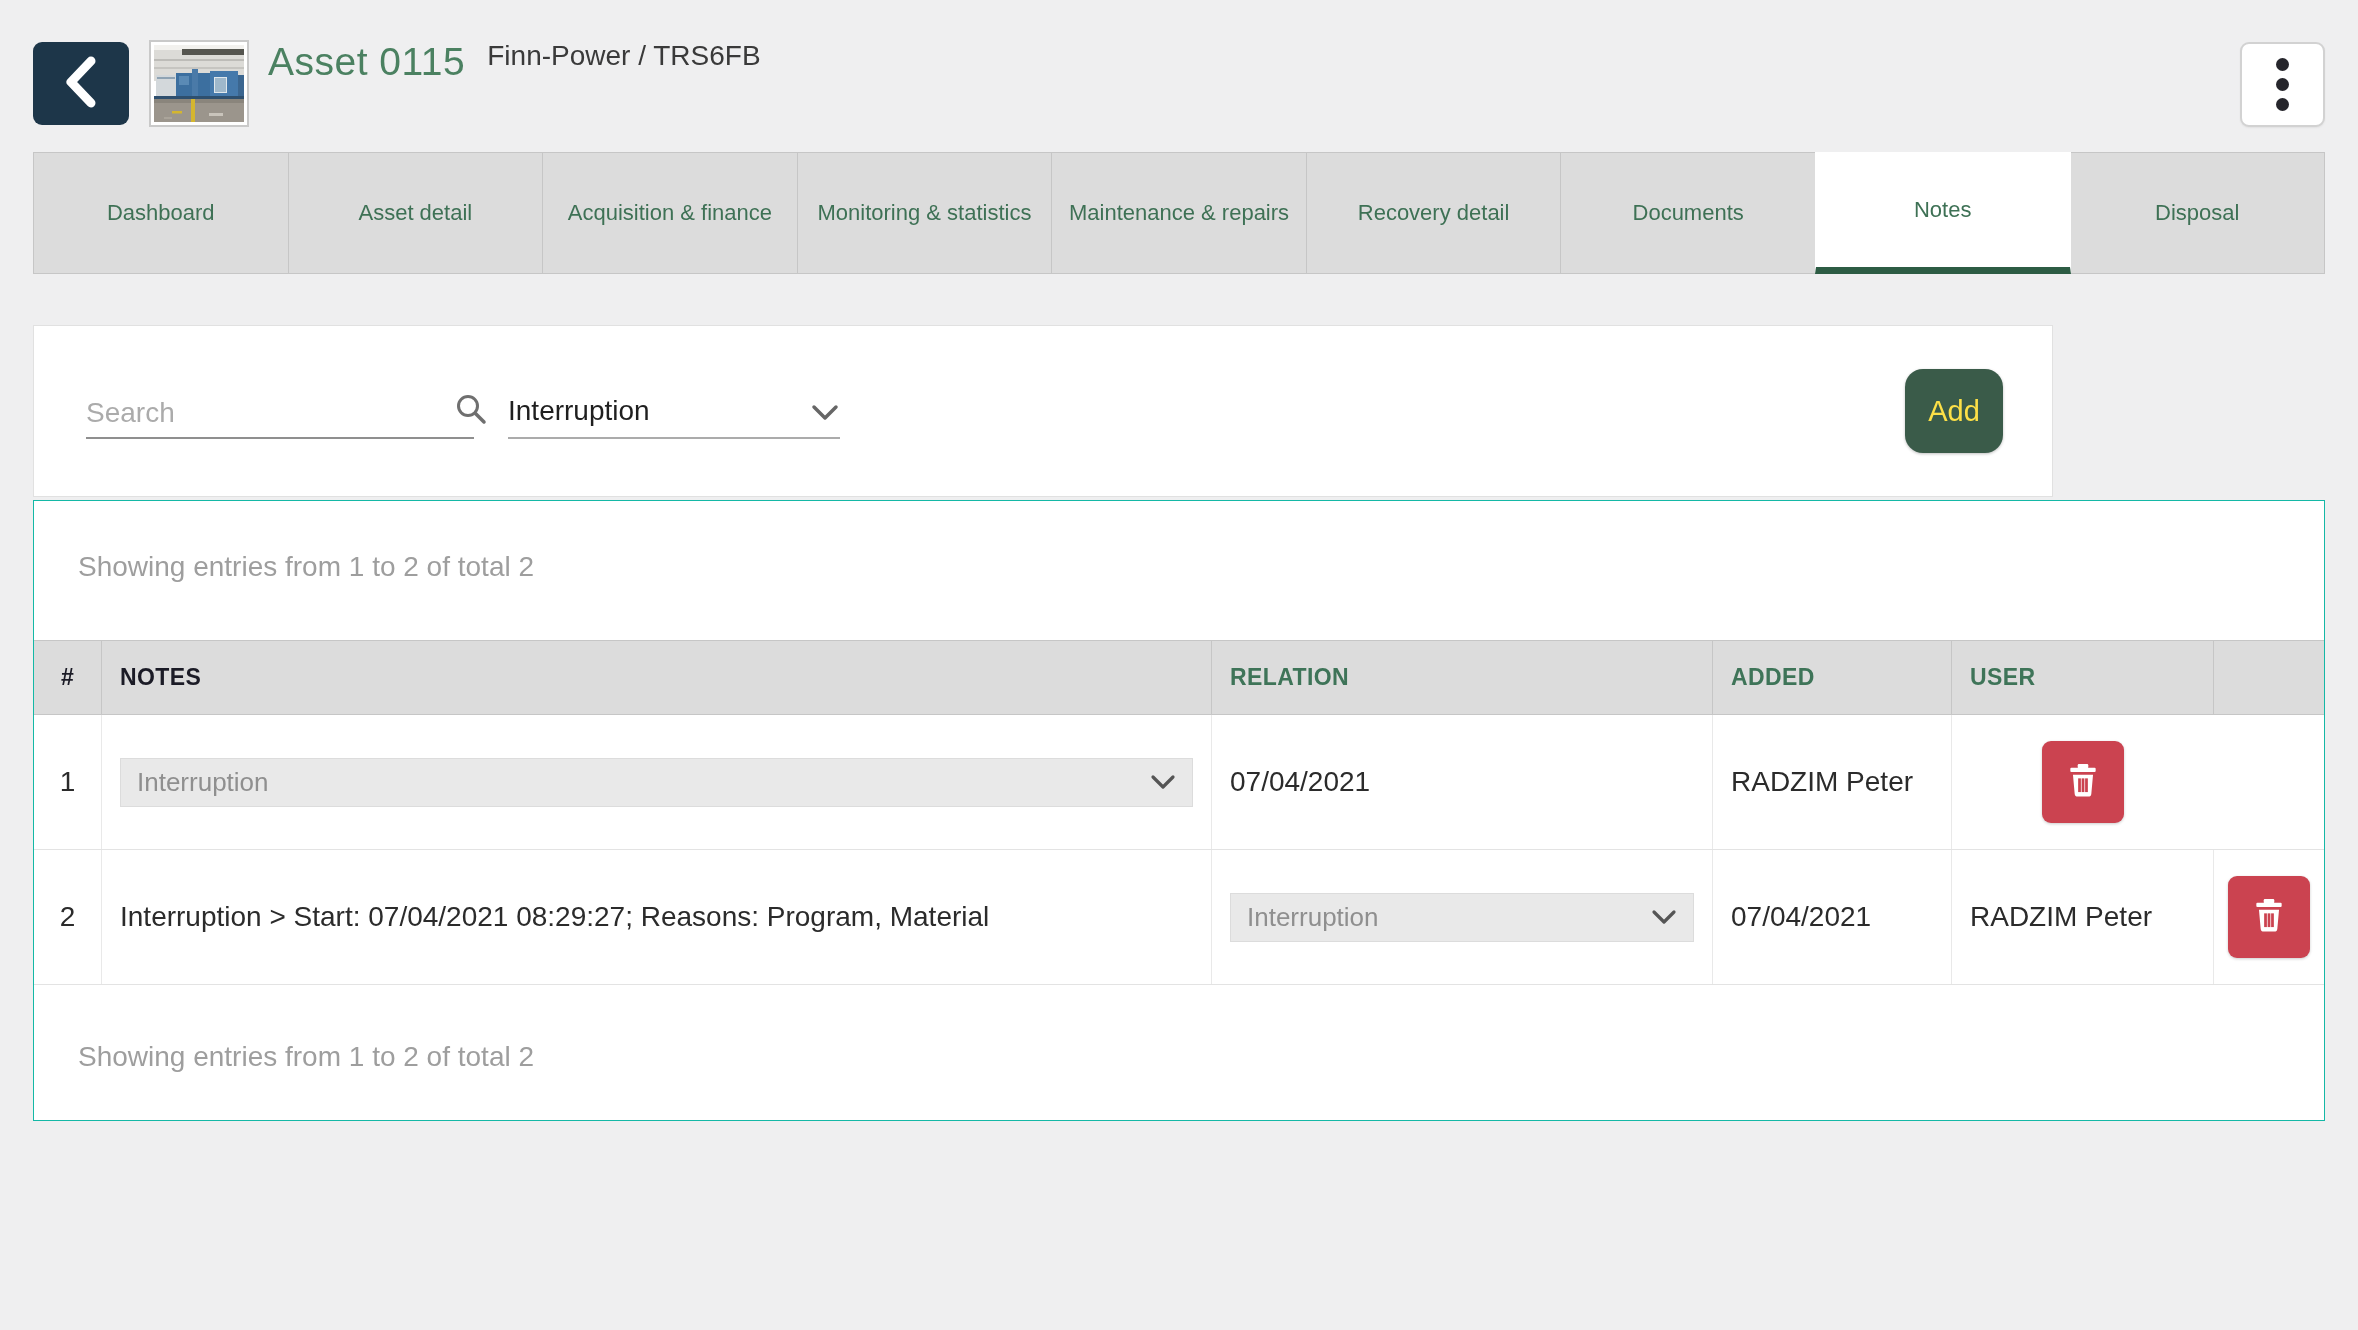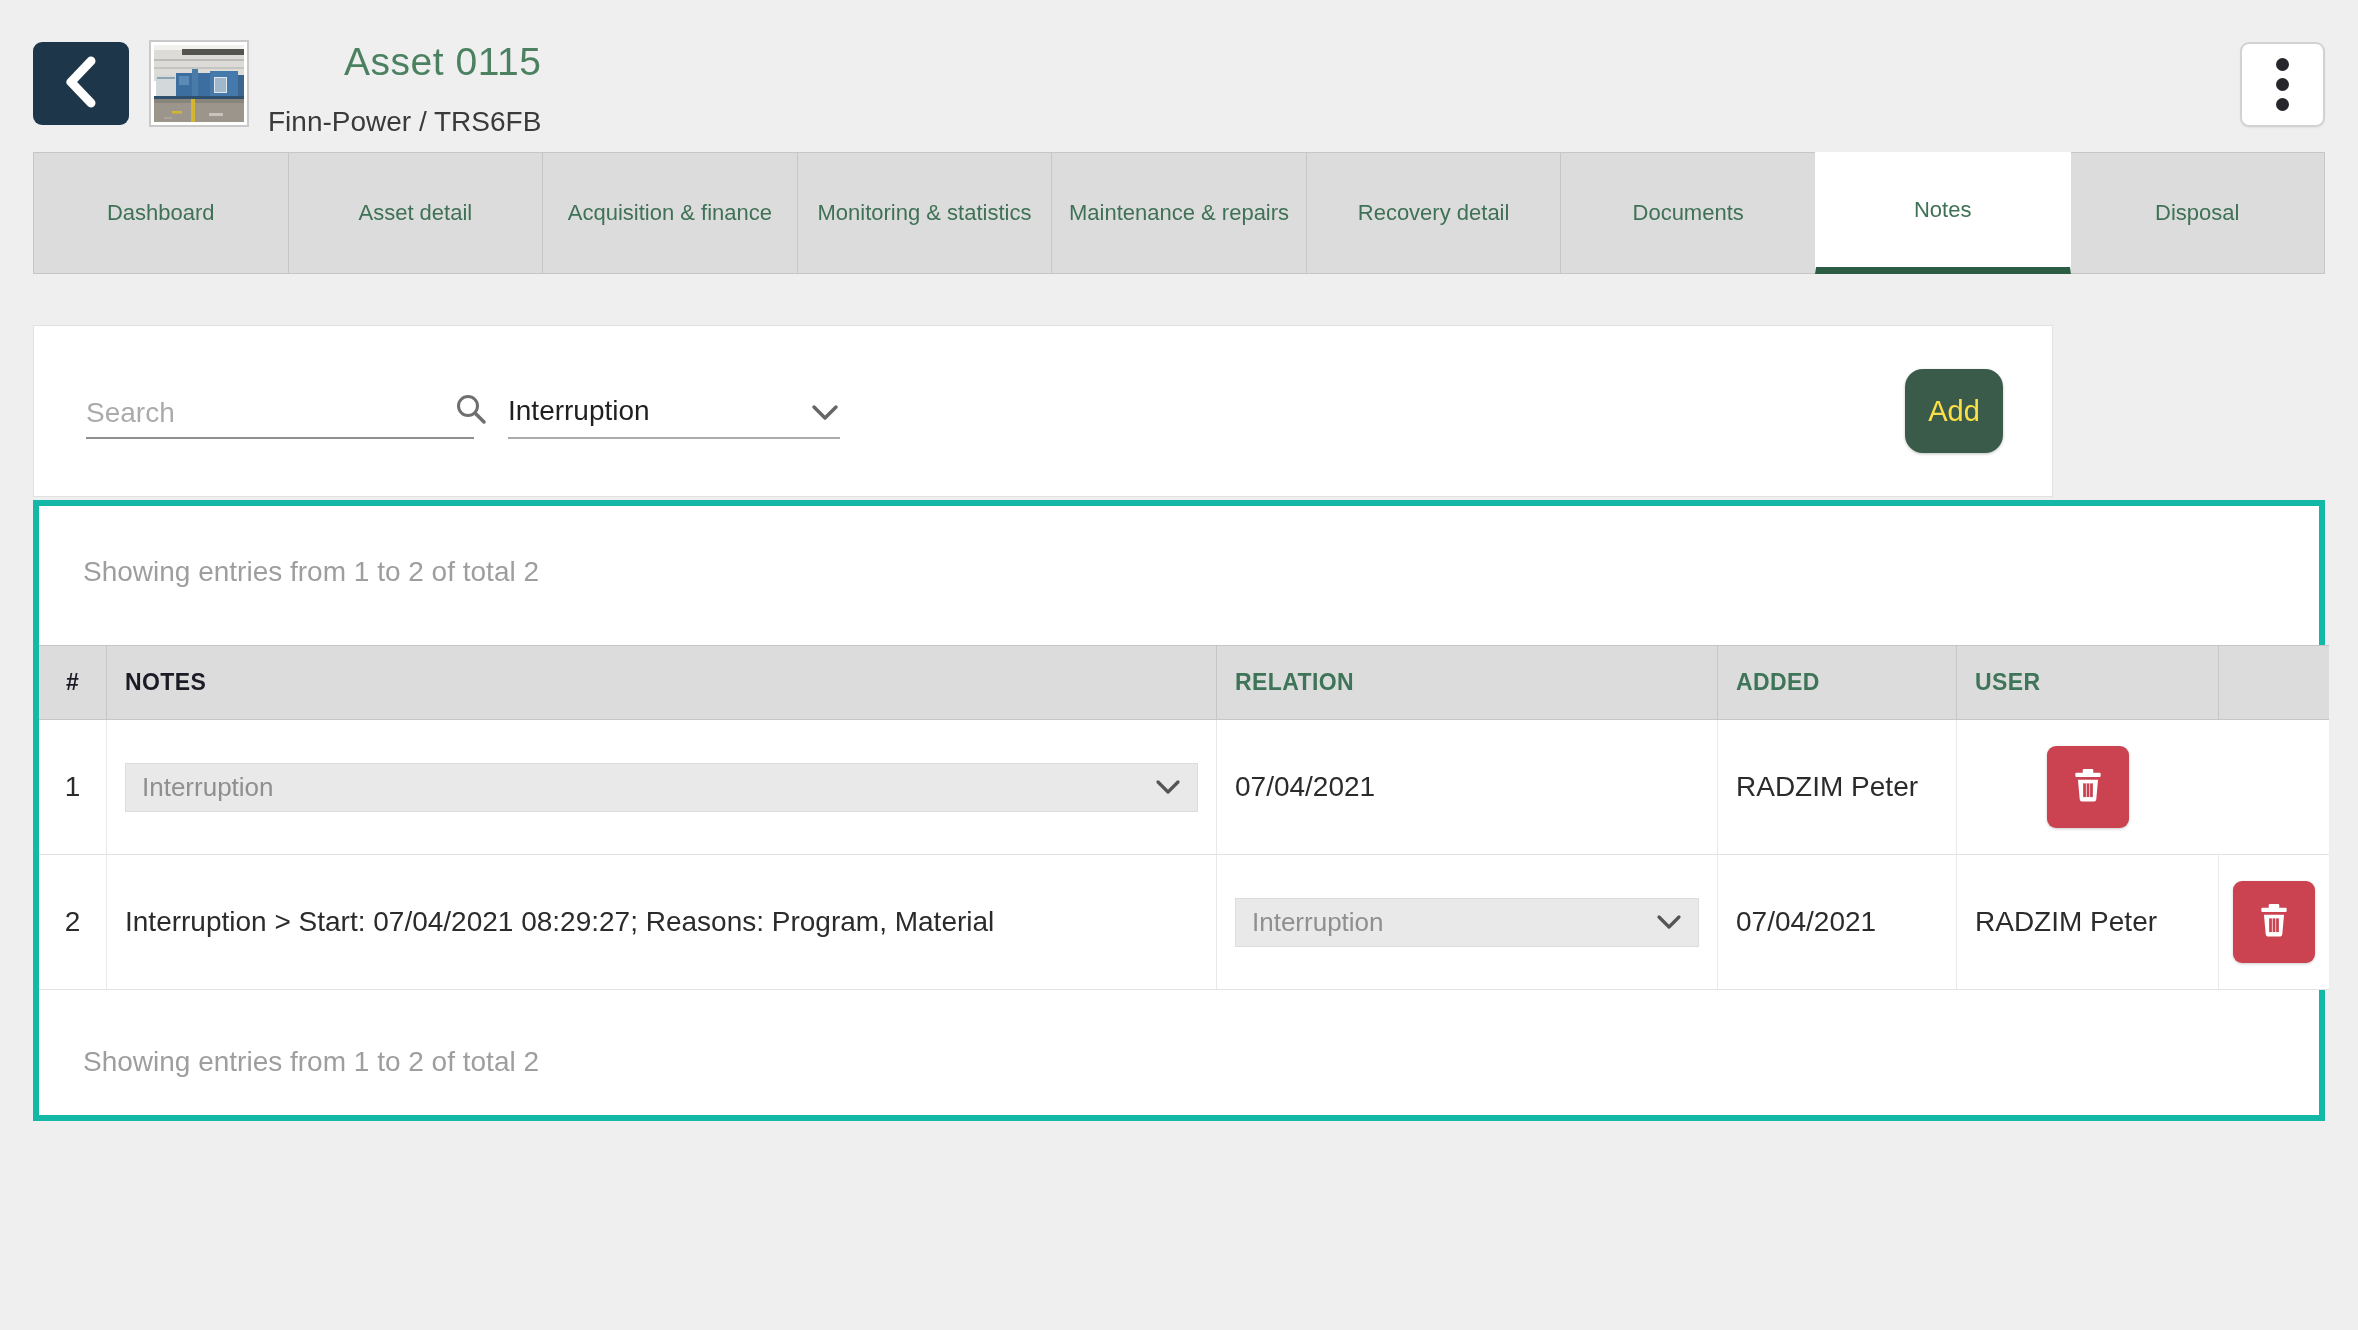--- a/index.html
+++ b/index.html
@@ -22,21 +22,21 @@
   }
   .thumb {
     position: absolute; left: 149px; top: 40px;
     width: 100px; height: 87px;
     background: #ffffff; border: 2px solid #c9c9c9;
     display: flex; align-items: center; justify-content: center;
   }
   .thumb svg { display: block; }
   .title-row {
     position: absolute; left: 268px; top: 40px; height: 88px;
-    display: flex; align-items: flex-end; gap: 22px; flex-direction: column;
+    display: flex; align-items: flex-start; gap: 22px;
   }
   .page-title { font-size: 39px; color: #4b8161; font-weight: 400; letter-spacing: 0.5px; }
   .page-subtitle { font-size: 28px; color: #3a3a3a; }
   .kebab-btn {
     position: absolute; right: 33px; top: 42px;
     width: 85px; height: 85px;
     background: #ffffff; border: 2px solid #d2d2d2; border-radius: 9px;
     display: flex; flex-direction: column; align-items: center; justify-content: center; gap: 7px;
     cursor: pointer; box-shadow: 0 1px 2px rgba(0,0,0,.06);
   }
@@ -101,21 +101,21 @@
     border: none; border-radius: 18px;
     font-family: "Liberation Sans", sans-serif;
     font-size: 29px; cursor: pointer;
     box-shadow: 0 1px 3px rgba(0,0,0,.25);
   }
 
   
   .card2 {
     position: absolute; left: 33px; top: 500px;
     width: 2292px; height: 621px;
-    background: #ffffff; border: 6px solid #14b8a6;
+    background: #ffffff; border: 1px solid #14b8a6;
   }
   .summary-top { position: absolute; left: 44px; top: 50px; font-size: 28px; color: #9e9e9e; }
   .summary-bottom { position: absolute; left: 44px; top: 540px; font-size: 28px; color: #9e9e9e; }
 
   .grid-table { position: absolute; left: 0; top: 139px; width: 2290px; }
   .thead, .tr {
     display: grid;
     grid-template-columns: 67px 1110px 501px 239px 262px 111px;
   }
   .thead {

